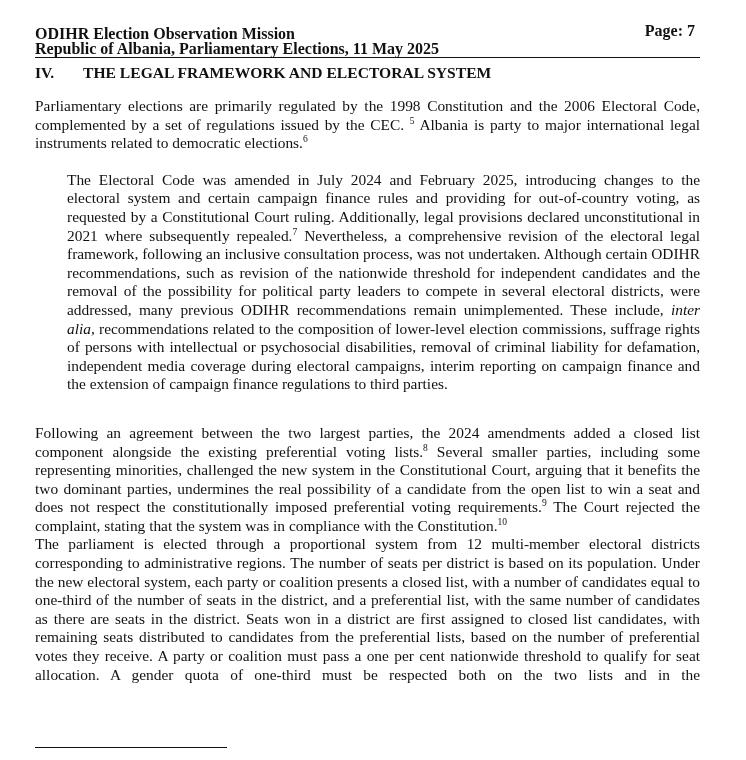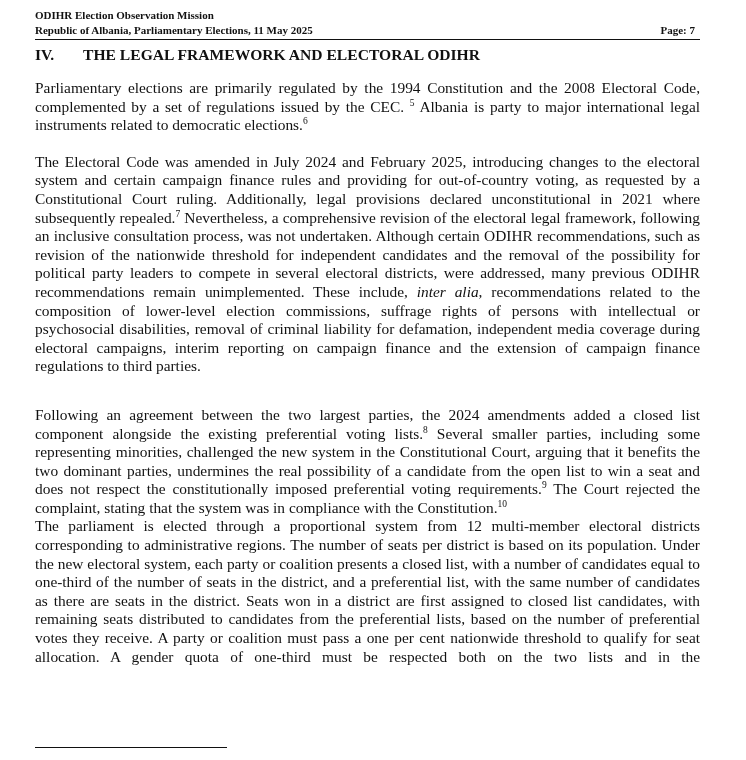--- a/index.html
+++ b/index.html
@@ -16,23 +16,23 @@
       color: #111111;
     }
     .page {
       position: absolute;
       left: 35px;
       top: 0;
       width: 665px;
     }
     .header {
       position: relative;
-      padding-top: 8px;
+      padding-top: 26px;
       font-weight: bold;
-      font-size: 11px;
+      font-size: 16px;
       line-height: 15px;
       border-bottom: 1.2px solid #111;
       padding-bottom: 1px;
     }
     .header .line { white-space: nowrap; }
     .header .page-no {
       position: absolute;
       right: 5px;
       top: 23px;
     }
@@ -54,21 +54,21 @@
       text-align: justify;
       text-align-last: left;
     }
     .para sup {
       font-size: 9.5px;
       line-height: 0;
       vertical-align: 6px;
     }
     .para em { font-style: italic; }
     .p1 { margin-top: 14px; }
-    .p2 { margin-top: 18px; }
+    .p2 { margin-top: 18px; margin-left: 32px; }
     .p3 { margin-top: 30px; }
     .p4 { text-align-last: justify; }
     .footnote-rule {
       position: absolute;
       left: 35px;
       top: 747px;
       width: 192px;
       height: 0;
       border-top: 1.2px solid #111;
     }
@@ -78,24 +78,24 @@
 
 <div class="page">
 
   <div class="header">
     <div class="line">ODIHR Election Observation Mission</div>
     <div class="line">Republic of Albania, Parliamentary Elections, 11 May 2025</div>
     <div class="page-no">Page: 7</div>
   </div>
 
   <div class="section-title">
-    <span class="num">IV.</span><span>THE LEGAL FRAMEWORK AND ELECTORAL ODIHR</span>
+    <span class="num">IV.</span><span>THE LEGAL FRAMEWORK AND ELECTORAL SYSTEM</span>
   </div>
 
-  <p class="para p1"><span>Parliamentary elections are primarily regulated by the 1994 Constitution and the 2008 Electoral Code, complemented by a set of regulations issued by the CEC. </span><sup>5</sup><span> Albania is party to major international legal instruments related to democratic elections.</span><sup>6</sup></p>
+  <p class="para p1"><span>Parliamentary elections are primarily regulated by the 1998 Constitution and the 2006 Electoral Code, complemented by a set of regulations issued by the CEC. </span><sup>5</sup><span> Albania is party to major international legal instruments related to democratic elections.</span><sup>6</sup></p>
 
   <p class="para p2"><span>The Electoral Code was amended in July 2024 and February 2025, introducing changes to the electoral system and certain campaign finance rules and providing for out-of-country voting, as requested by a Constitutional Court ruling. Additionally, legal provisions declared unconstitutional in 2021 where subsequently repealed.</span><sup>7</sup><span> Nevertheless, a comprehensive revision of the electoral legal framework, following an inclusive consultation process, was not undertaken. Although certain ODIHR recommendations, such as revision of the nationwide threshold for independent candidates and the removal of the possibility for political party leaders to compete in several electoral districts, were addressed, many previous ODIHR recommendations remain unimplemented. These include, </span><em>inter alia</em><span>, recommendations related to the composition of lower-level election commissions, suffrage rights of persons with intellectual or psychosocial disabilities, removal of criminal liability for defamation, independent media coverage during electoral campaigns, interim reporting on campaign finance and the extension of campaign finance regulations to third parties.</span></p>
 
   <p class="para p3"><span>Following an agreement between the two largest parties, the 2024 amendments added a closed list component alongside the existing preferential voting lists.</span><sup>8</sup><span> Several smaller parties, including some representing minorities, challenged the new system in the Constitutional Court, arguing that it benefits the two dominant parties, undermines the real possibility of a candidate from the open list to win a seat and does not respect the constitutionally imposed preferential voting requirements.</span><sup>9</sup><span> The Court rejected the complaint, stating that the system was in compliance with the Constitution.</span><sup>10</sup></p>
 
   <p class="para p4"><span>The parliament is elected through a proportional system from 12 multi-member electoral districts corresponding to administrative regions. The number of seats per district is based on its population. Under the new electoral system, each party or coalition presents a closed list, with a number of candidates equal to one-third of the number of seats in the district, and a preferential list, with the same number of candidates as there are seats in the district. Seats won in a district are first assigned to closed list candidates, with remaining seats distributed to candidates from the preferential lists, based on the number of preferential votes they receive. A party or coalition must pass a one per cent nationwide threshold to qualify for seat allocation. A gender quota of one-third must be respected both on the two lists and in the</span></p>
 
 </div>
 
 <div class="footnote-rule"></div>

